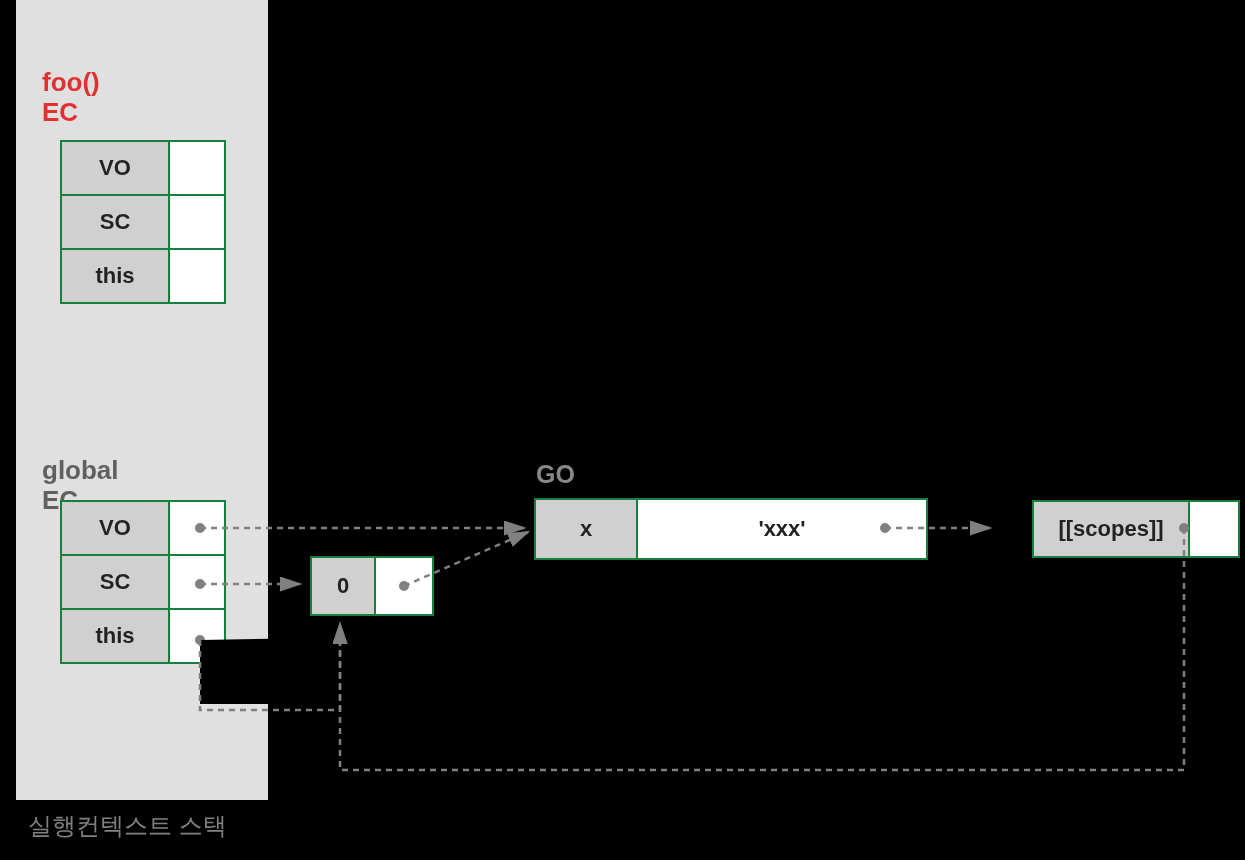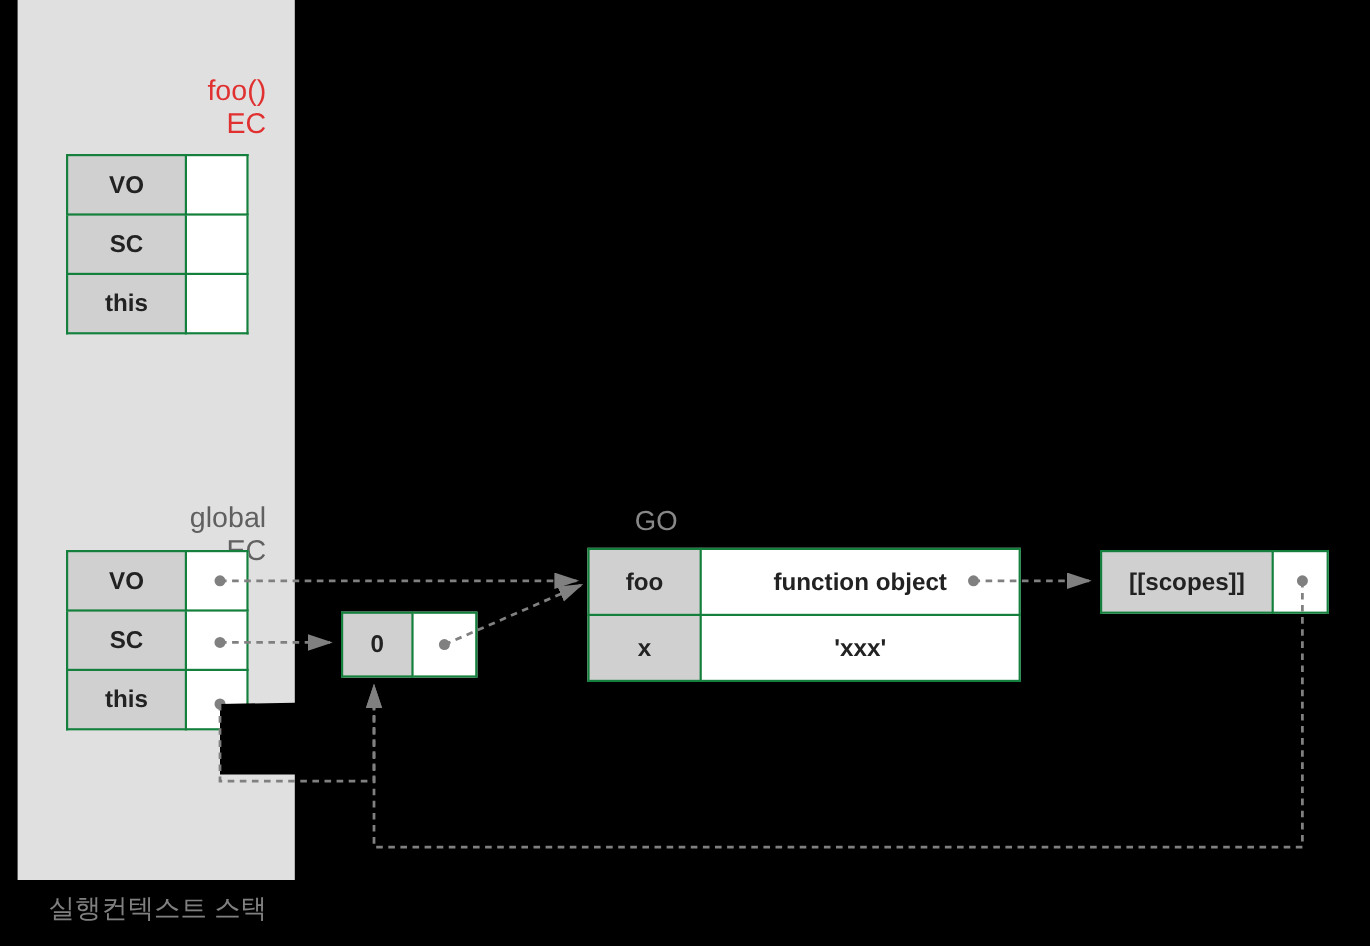--- a/index.html
+++ b/index.html
@@ -15,34 +15,33 @@
     position: absolute;
     left: 16px;
     top: 0;
     width: 252px;
     height: 800px;
     background: #e0e0e0;
   }
   .title {
     position: absolute;
     font-size: 26px;
-    font-weight: 400;
-    text-align: right;
+    font-weight: 700;
+    text-align: left;
     width: 200px;
     line-height: 1.15;
   }
   .title.red { color: #e03030; }
   .title.gray { color: #606060; }
   .title.go { color: #888; font-size: 25px; width: 80px; }
   .caption {
     position: absolute;
     color: #808080;
     font-size: 24px;
     font-weight: 500;
-    margin-left: 16px;
   }
   table.box {
     position: absolute;
     border-collapse: collapse;
     background: #fff;
   }
   table.box td {
     border: 2px solid #15803d;
     text-align: center;
     font-weight: 700;
@@ -125,32 +124,28 @@
         <td class="k">0</td>
         <td class="v"></td>
       </tr>
 </tbody>
   </table>
 
 <div class="title go" style="left:536px; top:460px;">GO</div>
 
 <table class="box go" style="left:534px; top:498px;">
   <tbody>
-      <tr>
-        <td class="k">foo</td>
-        <td class="v">function object</td>
-      </tr>
   <tr>
         <td class="k">x</td>
         <td class="v">'xxx'</td>
       </tr>
 </tbody>
   </table>
 
-<table class="box scopes" style="left:1000px; top:500px;">
+<table class="box scopes" style="left:1032px; top:500px;">
   <tbody>
       <tr>
         <td class="k">[[scopes]]</td>
         <td class="v"></td>
       </tr>
 </tbody>
   </table>
 
 <svg class="arrows">
   <defs>

